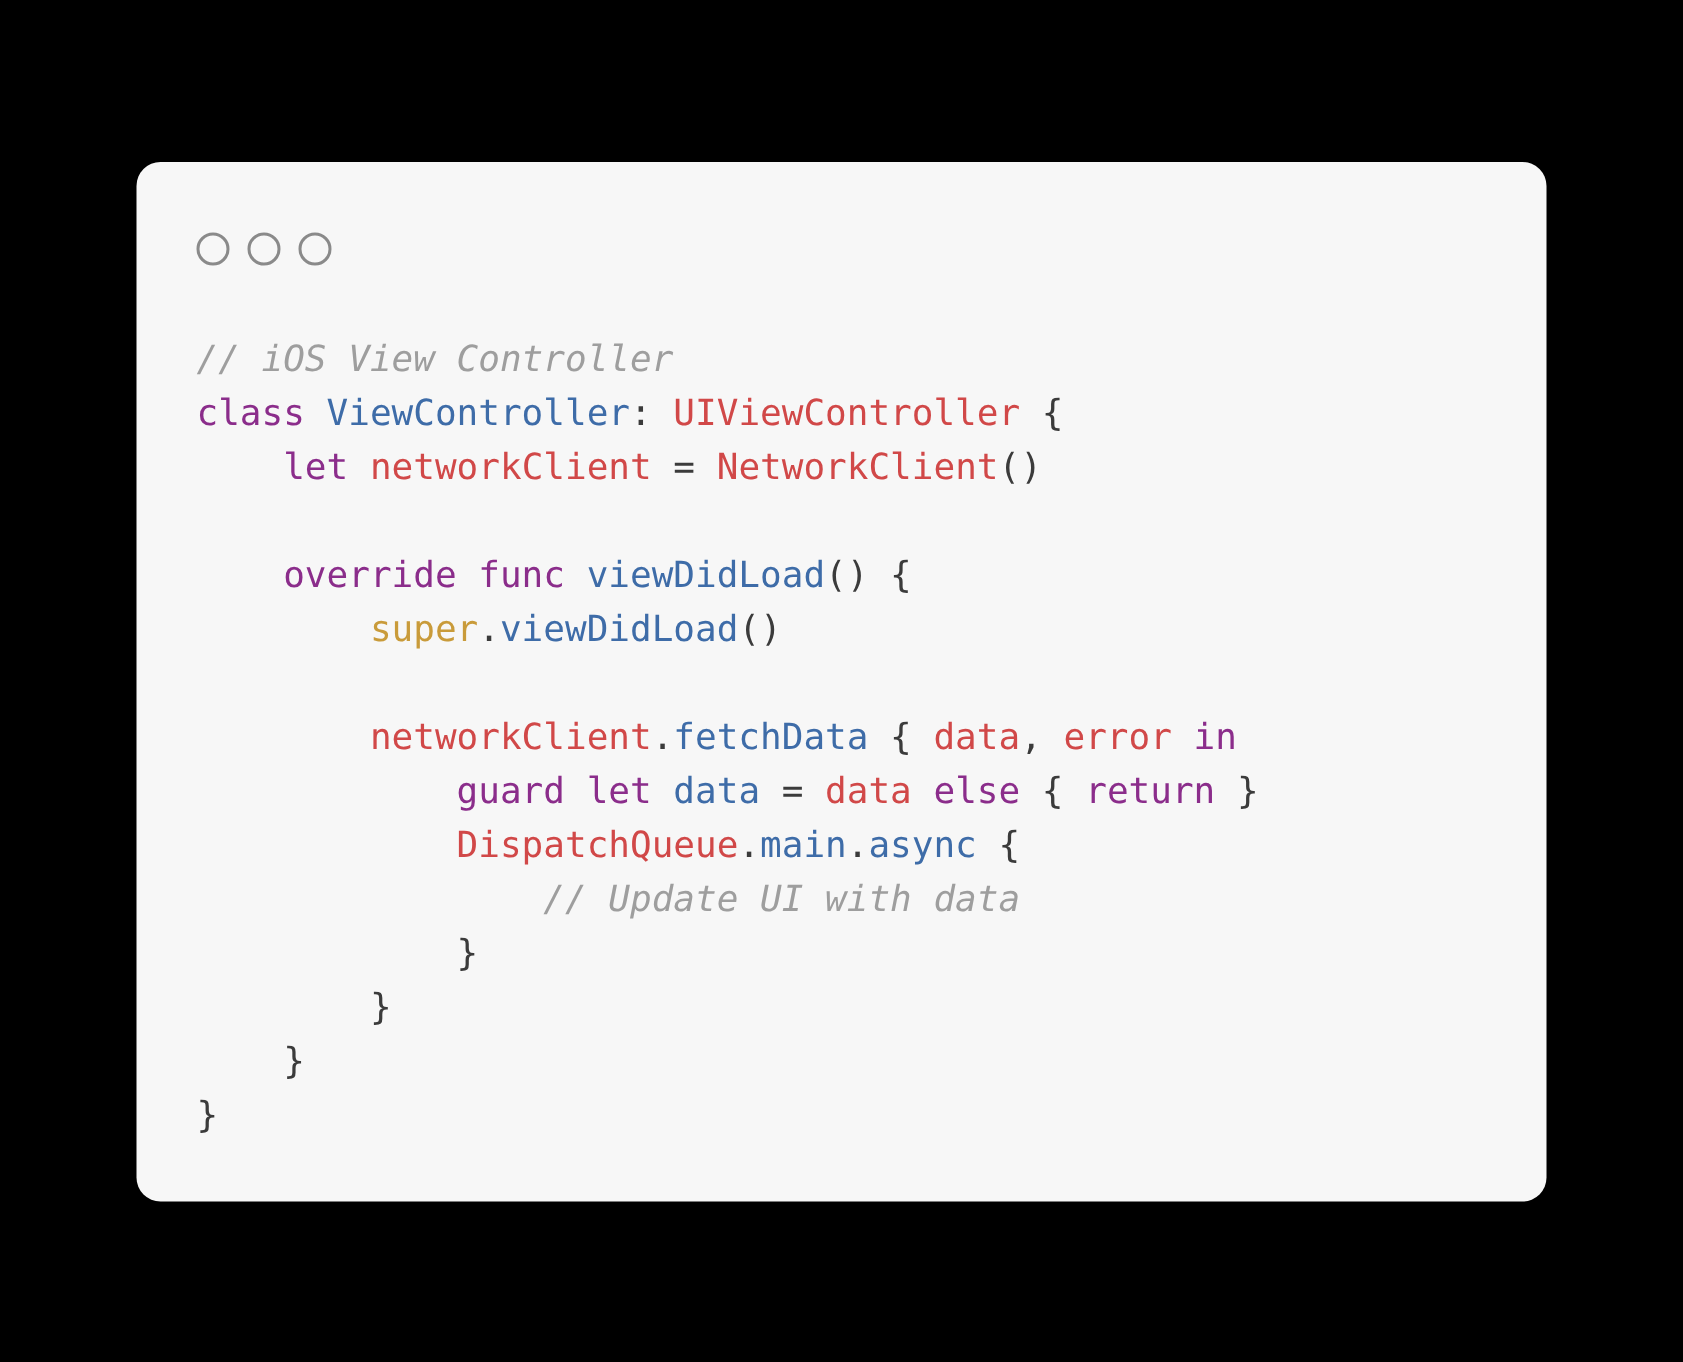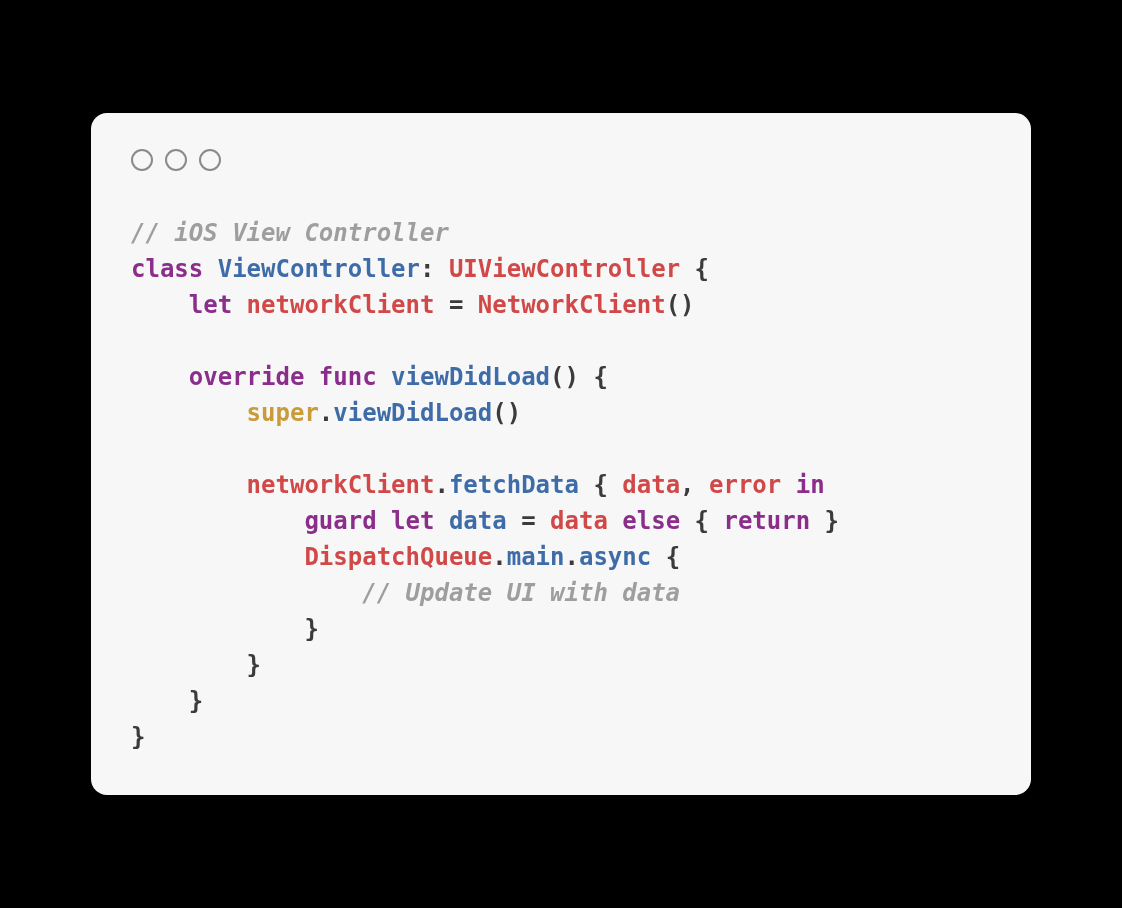--- a/index.html
+++ b/index.html
@@ -13,23 +13,22 @@
       height: 908px;
       display: flex;
       align-items: center;
       justify-content: center;
       font-family: ui-monospace, 'SF Mono', Menlo, Monaco, Consolas, monospace;
     }
     .window {
       background: #f7f7f7;
       border-radius: 16px;
       width: 940px;
-      padding: 36px 40px 40px 40px;
+      padding: 47px 40px 40px 40px;
       box-shadow: 0 8px 24px rgba(0,0,0,0.4);
-      font-weight: bold;
     }
     .traffic-lights {
       display: flex;
       gap: 12px;
       margin-bottom: 44px;
     }
     .traffic-lights .dot {
       width: 22px;
       height: 22px;
       border-radius: 50%;

